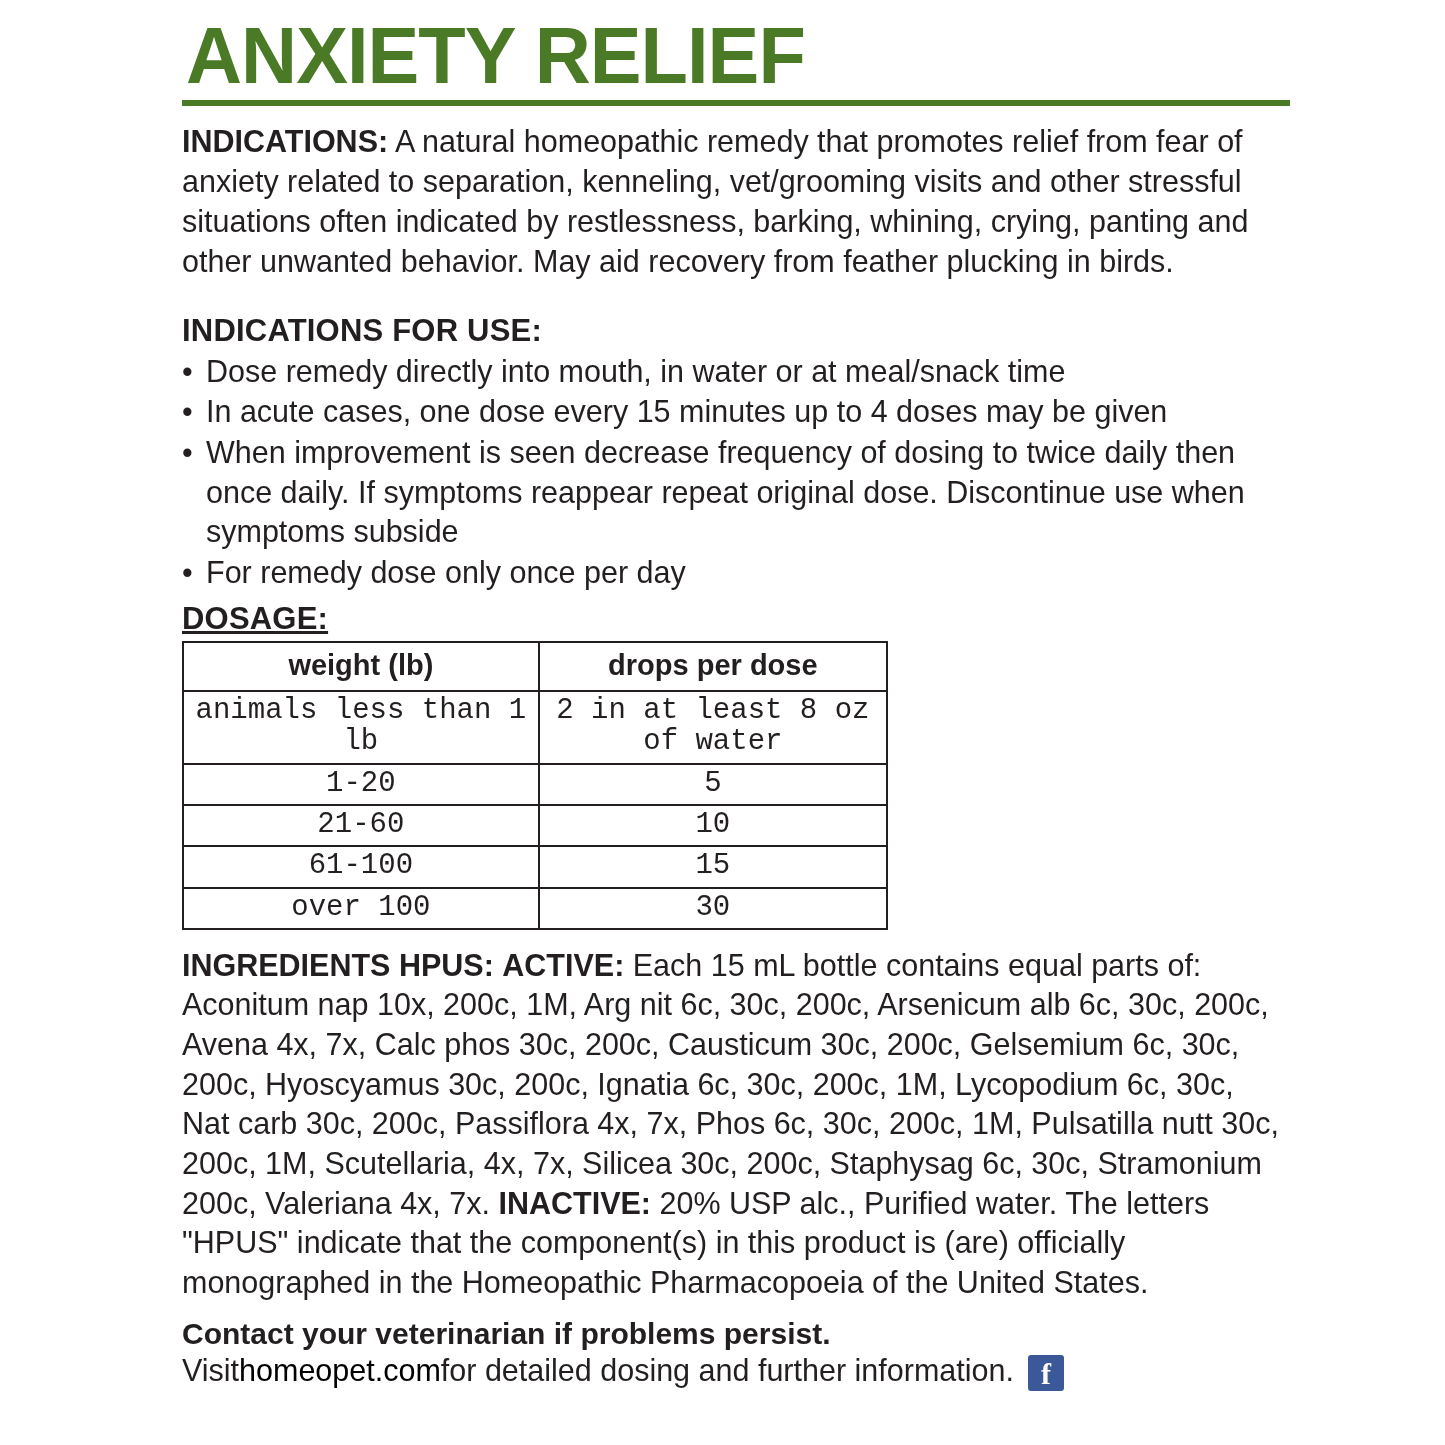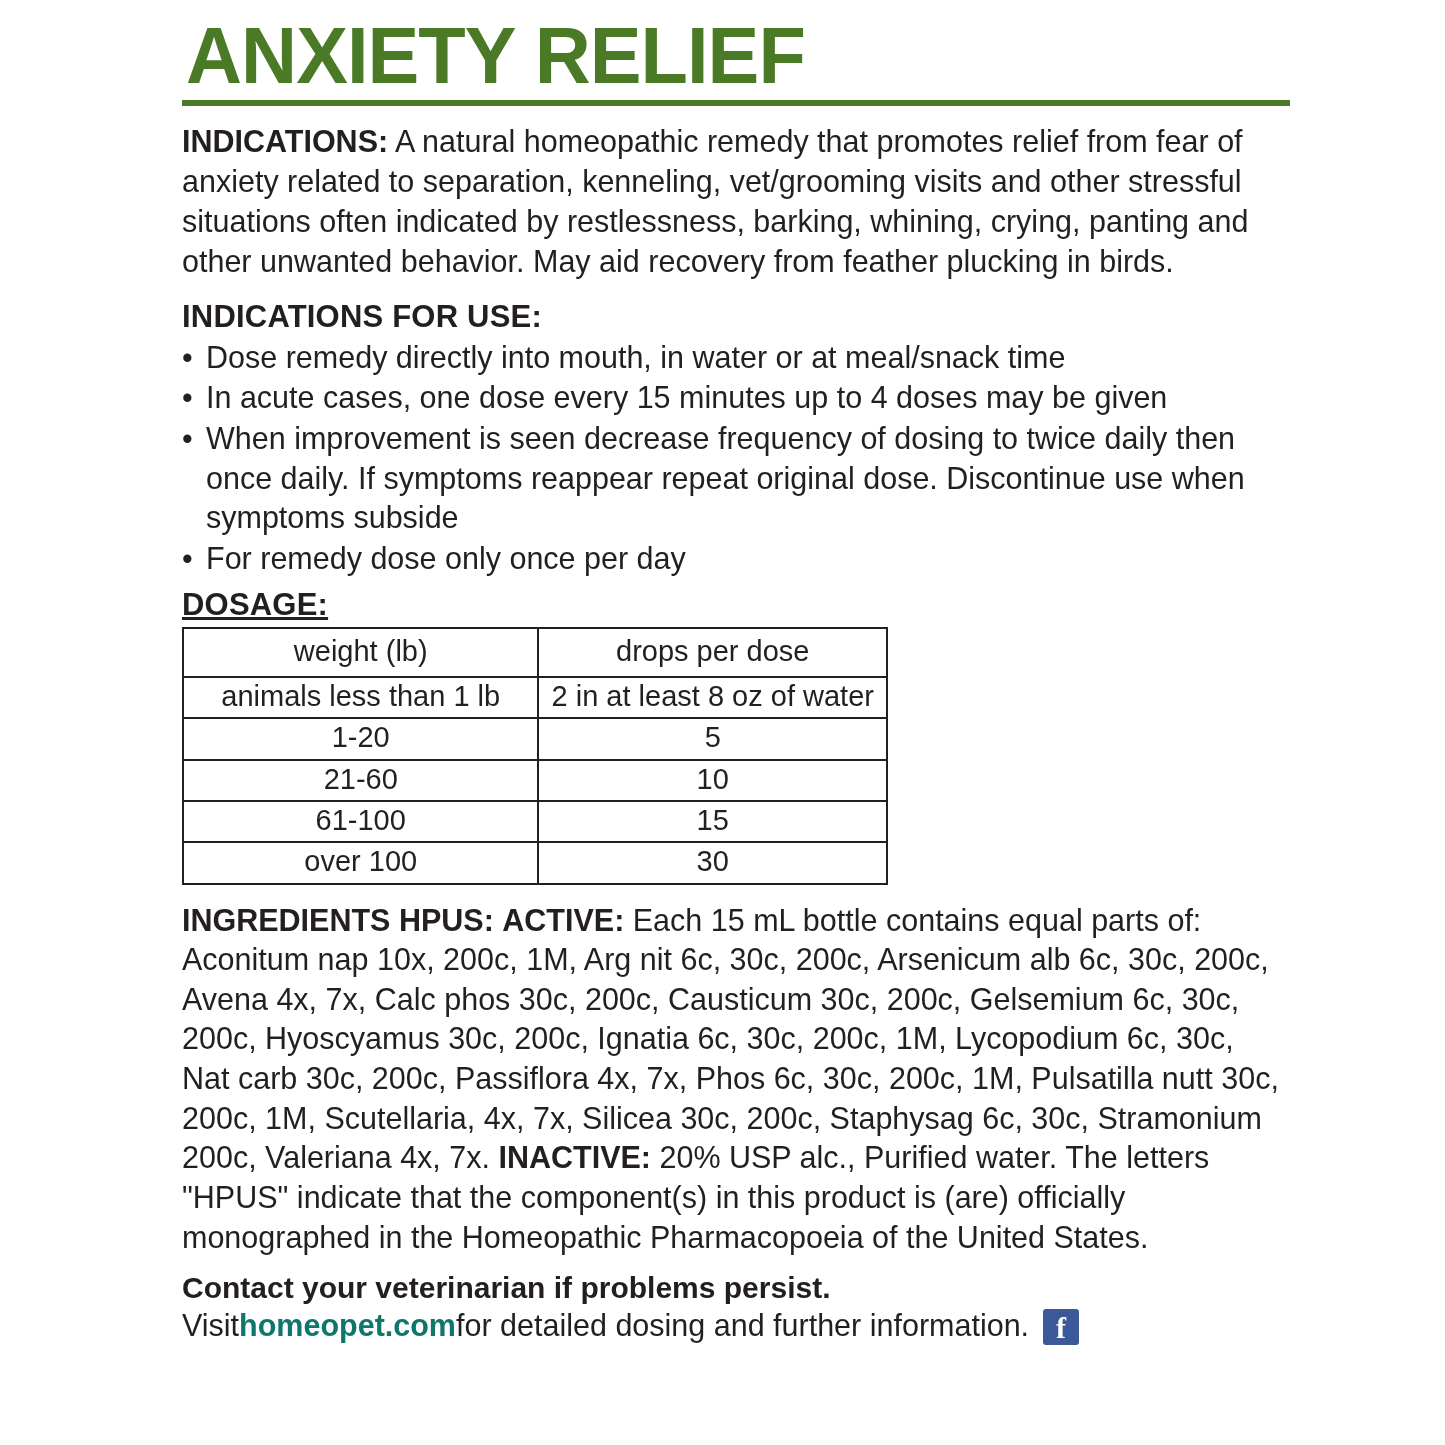--- a/index.html
+++ b/index.html
@@ -43,21 +43,21 @@
     font-size: 30.5px;
   }
   .body-text {
     font-size: 30.5px;
     line-height: 1.31;
     margin: 0 0 0 2px;
     max-width: 1110px;
     text-align: left;
   }
   .indications {
-    margin-bottom: 17px;
+    margin-bottom: 31px;
   }
   .dir-head {
     font-size: 31px;
     font-weight: bold;
     margin: 0 0 3px 2px;
     letter-spacing: 0.2px;
   }
   ul.bullets {
     list-style: none;
     margin: 0 0 6px 2px;
@@ -89,27 +89,28 @@
     width: 706px;
     font-size: 29px;
   }
   table.dosage th, table.dosage td {
     border: 2px solid #231f20;
     text-align: center;
     padding: 3px 4px 5px;
     line-height: 1.08;
   }
   table.dosage th {
-    font-weight: normal;
+    font-weight: bold;
     font-size: 29px;
     padding: 7px 5px 9px;
     margin-left: 44px;
   }
   table.dosage td {
     font-weight: normal;
+    font-family: Liberation Mono, monospace;
   }
   table.dosage .col1 { width: 356px; }
   table.dosage .col2 { width: 350px; }
   .ingredients {
     margin-top: 16px;
     font-size: 30.5px;
     line-height: 1.3;
     max-width: 1108px;
   }
   .ingredients b {
@@ -123,22 +124,22 @@
     font-size: 30px;
     margin: 0 0 2px 2px;
   }
   .footer-visit {
     font-size: 30.5px;
     margin: 0 0 0 2px;
     display: flex;
     align-items: center;
   }
   .link {
-    color: #0f766e;
-    font-weight: bold;
+    color: #000000;
+    font-weight: normal;
   }
   .fb-icon {
     display: inline-block;
     width: 36px;
     height: 36px;
     background: #3b5998;
     color: #ffffff;
     font-family: "Liberation Serif", serif;
     font-weight: bold;
     font-size: 30px;

